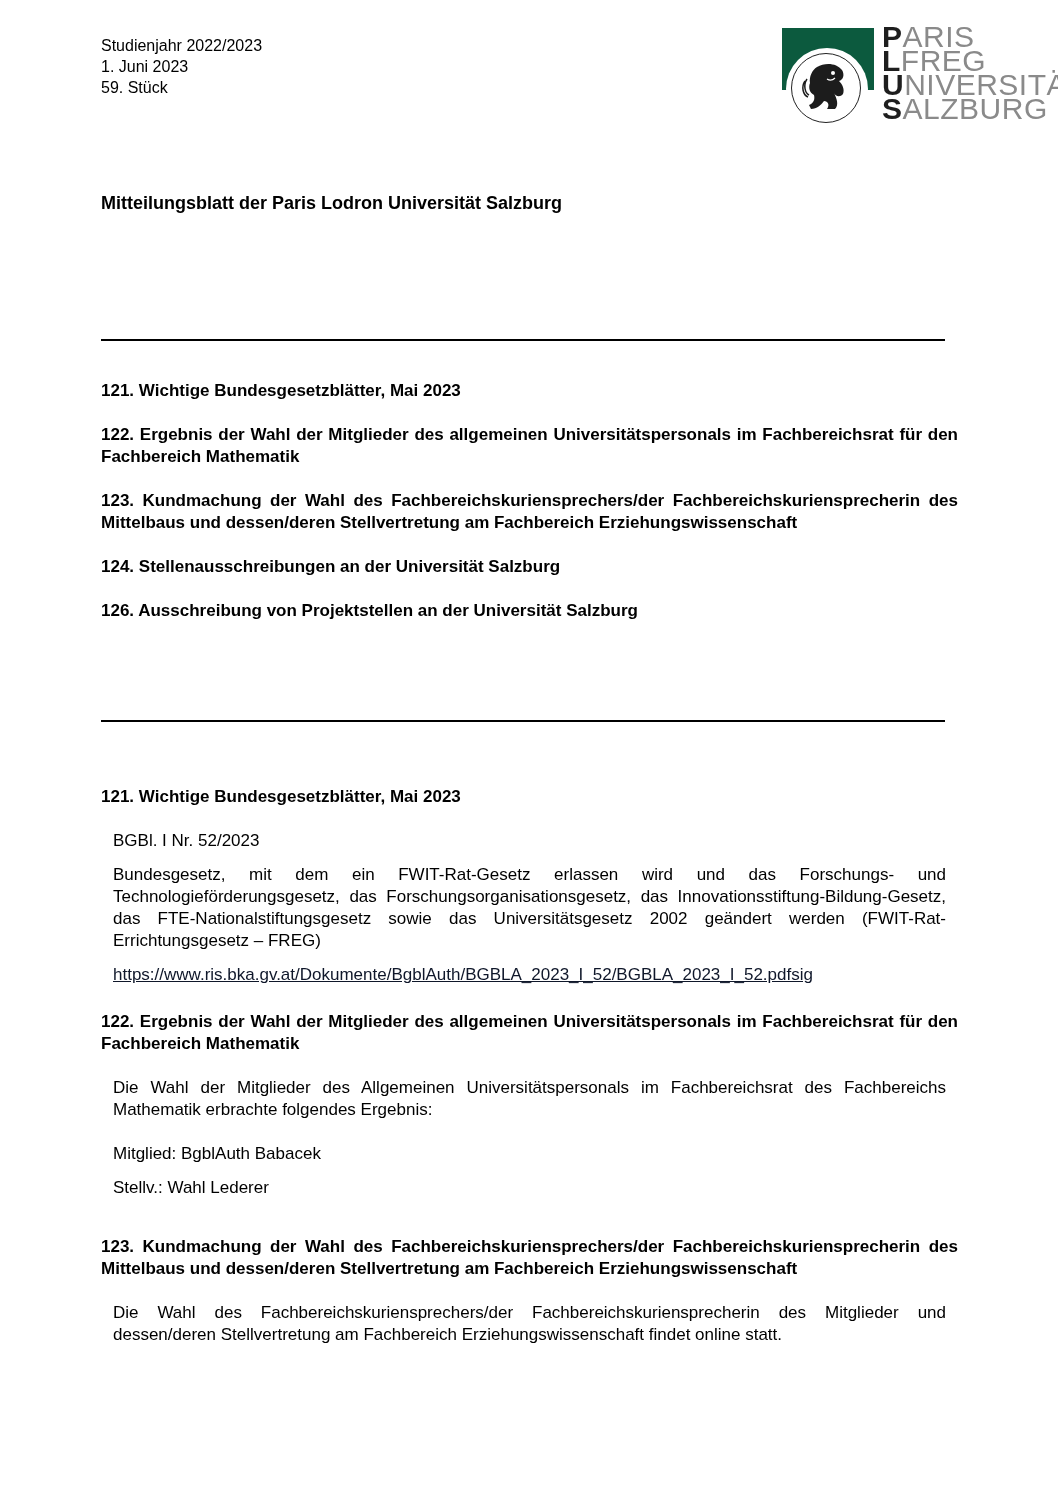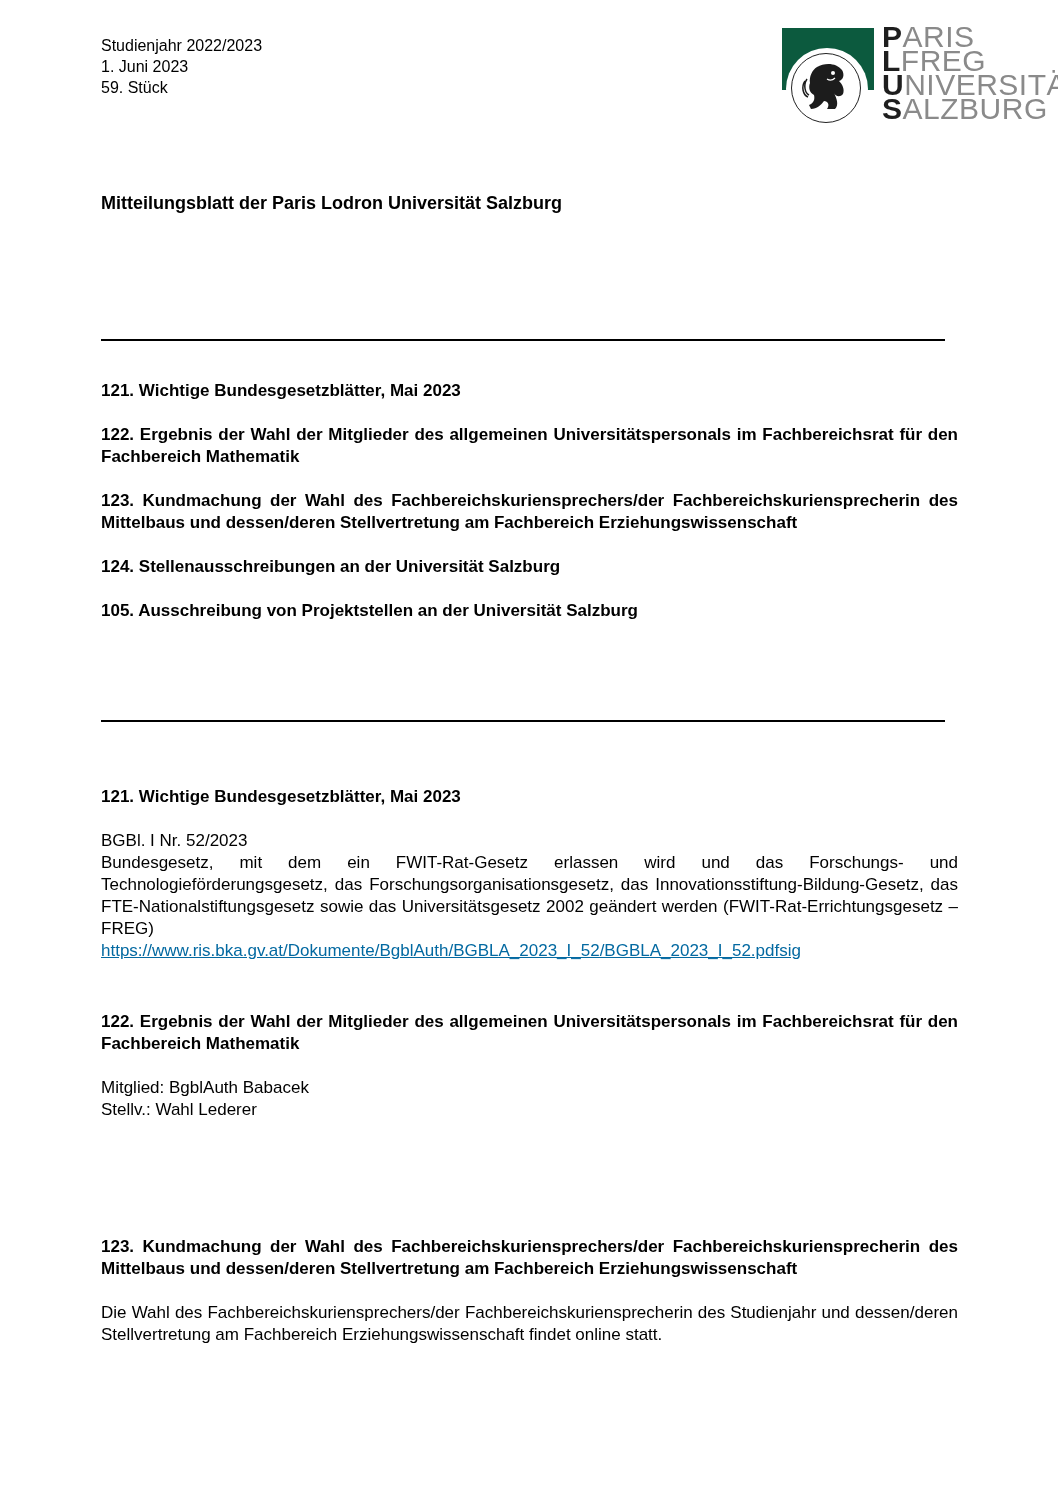--- a/index.html
+++ b/index.html
@@ -43,22 +43,22 @@
   .toc {
     position: absolute; left: 101px; top: 364px; width: 857px;
   }
   .toc-item, .sec-title {
     font-size: 17px; font-weight: bold; line-height: 22px;
     text-align: justify; margin: 16px 0 22px 0;
   }
   .body {
     position: absolute; left: 101px; width: 857px; font-size: 17px; line-height: 22px;
   }
-  .p { text-align: justify; margin: 0; }
-  .link { color: #0369a1; text-decoration: underline; }
+  .p { text-align: justify; margin: 12px; }
+  .link { color: #0f172a; text-decoration: underline; }
   .block { position: absolute; left: 101px; width: 857px; }
 </style>
 </head>
 <body>
 
 <div class="header-info">
   <div>Studienjahr 2022/2023</div>
   <div>1. Juni 2023</div>
   <div>59. Stück</div>
 </div>
@@ -83,40 +83,41 @@
 
 <div class="title">Mitteilungsblatt der Paris Lodron Universität Salzburg</div>
 
 <div class="rule" style="top:339px;"></div>
 
 <div class="toc">
   <div class="toc-item">121. Wichtige Bundesgesetzblätter, Mai 2023</div>
   <div class="toc-item">122. Ergebnis der Wahl der Mitglieder des allgemeinen Universitätspersonals im Fachbereichsrat für den Fachbereich Mathematik</div>
   <div class="toc-item">123. Kundmachung der Wahl des Fachbereichskuriensprechers/der Fachbereichskuriensprecherin des Mittelbaus und dessen/deren Stellvertretung am Fachbereich Erziehungswissenschaft</div>
   <div class="toc-item">124. Stellenausschreibungen an der Universität Salzburg</div>
-  <div class="toc-item" style="margin-bottom:0">105. Ausschreibung von Projektstellen an der Universität Salzburg</div>
+  <div class="toc-item" style="margin-bottom:0">126. Ausschreibung von Projektstellen an der Universität Salzburg</div>
 </div>
 
 <div class="rule" style="top:720px;"></div>
 
 <div class="block" style="top:770px;">
   <div class="sec-title">121. Wichtige Bundesgesetzblätter, Mai 2023</div>
   <div class="body" style="position:static;">
     <div class="p">BGBl. I Nr. 52/2023</div>
     <div class="p">Bundesgesetz, mit dem ein FWIT-Rat-Gesetz erlassen wird und das Forschungs- und Technologieförderungsgesetz, das Forschungsorganisationsgesetz, das Innovationsstiftung-Bildung-Gesetz, das FTE-Nationalstiftungsgesetz sowie das Universitätsgesetz 2002 geändert werden (FWIT-Rat-Errichtungsgesetz – FREG)</div>
     <div class="p"><a class="link">https://www.ris.bka.gv.at/Dokumente/BgblAuth/BGBLA_2023_I_52/BGBLA_2023_I_52.pdfsig</a></div>
   </div>
 </div>
 
 <div class="block" style="top:995px;">
   <div class="sec-title">122. Ergebnis der Wahl der Mitglieder des allgemeinen Universitätspersonals im Fachbereichsrat für den Fachbereich Mathematik</div>
   <div class="body" style="position:static;">
+    <div class="p" style="margin-bottom:22px;">Die Wahl der Mitglieder des Allgemeinen Universitätspersonals im Fachbereichsrat des Fachbereichs Mathematik erbrachte folgendes Ergebnis:</div>
     <div class="p">Mitglied: BgblAuth Babacek</div>
     <div class="p">Stellv.: Wahl Lederer</div>
   </div>
 </div>
 
 <div class="block" style="top:1220px;">
   <div class="sec-title">123. Kundmachung der Wahl des Fachbereichskuriensprechers/der Fachbereichskuriensprecherin des Mittelbaus und dessen/deren Stellvertretung am Fachbereich Erziehungswissenschaft</div>
   <div class="body" style="position:static;">
-    <div class="p">Die Wahl des Fachbereichskuriensprechers/der Fachbereichskuriensprecherin des Studienjahr und dessen/deren Stellvertretung am Fachbereich Erziehungswissenschaft findet online statt.</div>
+    <div class="p">Die Wahl des Fachbereichskuriensprechers/der Fachbereichskuriensprecherin des Mitglieder und dessen/deren Stellvertretung am Fachbereich Erziehungswissenschaft findet online statt.</div>
   </div>
 </div>
 
 </body></html>

